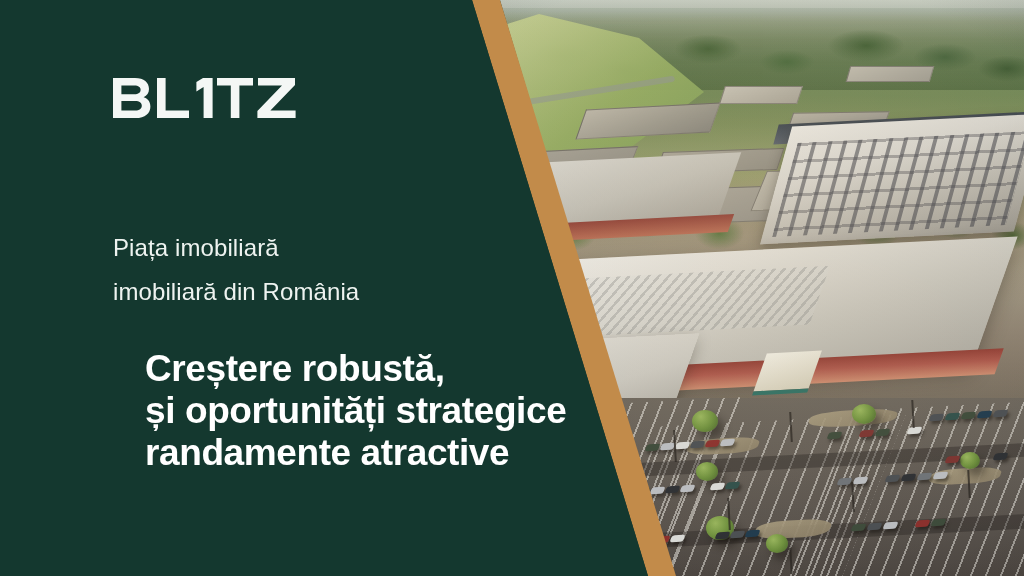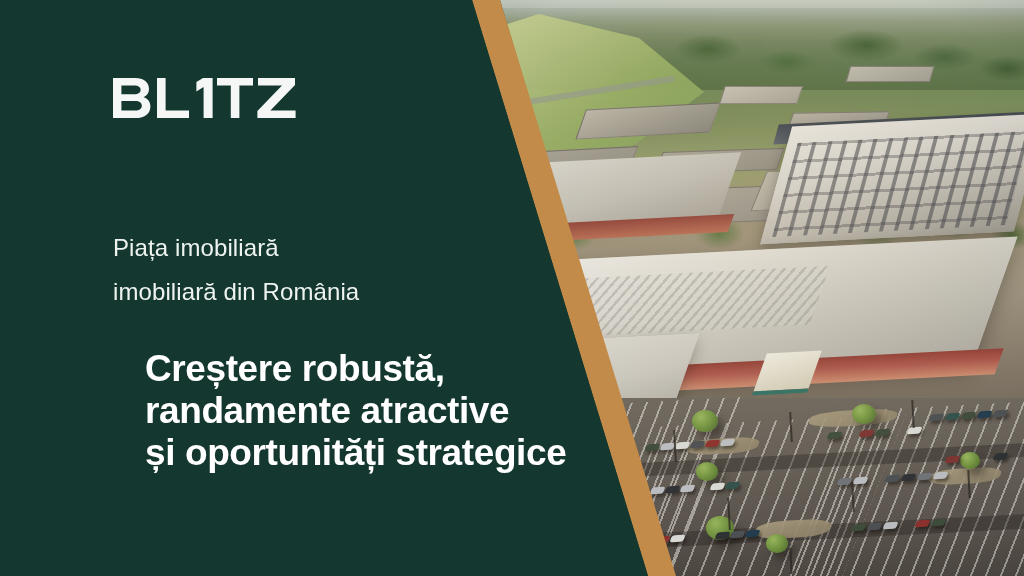--- a/index.html
+++ b/index.html
@@ -562,18 +562,18 @@
 
     </div>
 
     <div class="subtitle" style="color: rgb(238, 243, 240);">
       <span>Piața imobiliară</span>
       <span>imobiliară din România</span>
     </div>
 
     <div class="headline" style="color: rgb(255, 255, 255);">
       <span>Creștere robustă,</span>
+      <span>și oportunități strategice</span>
       <span>randamente atractive</span>
-      <span>și oportunități strategice</span>
     </div>
 
   </div>
 </div>
 
 </body></html>

